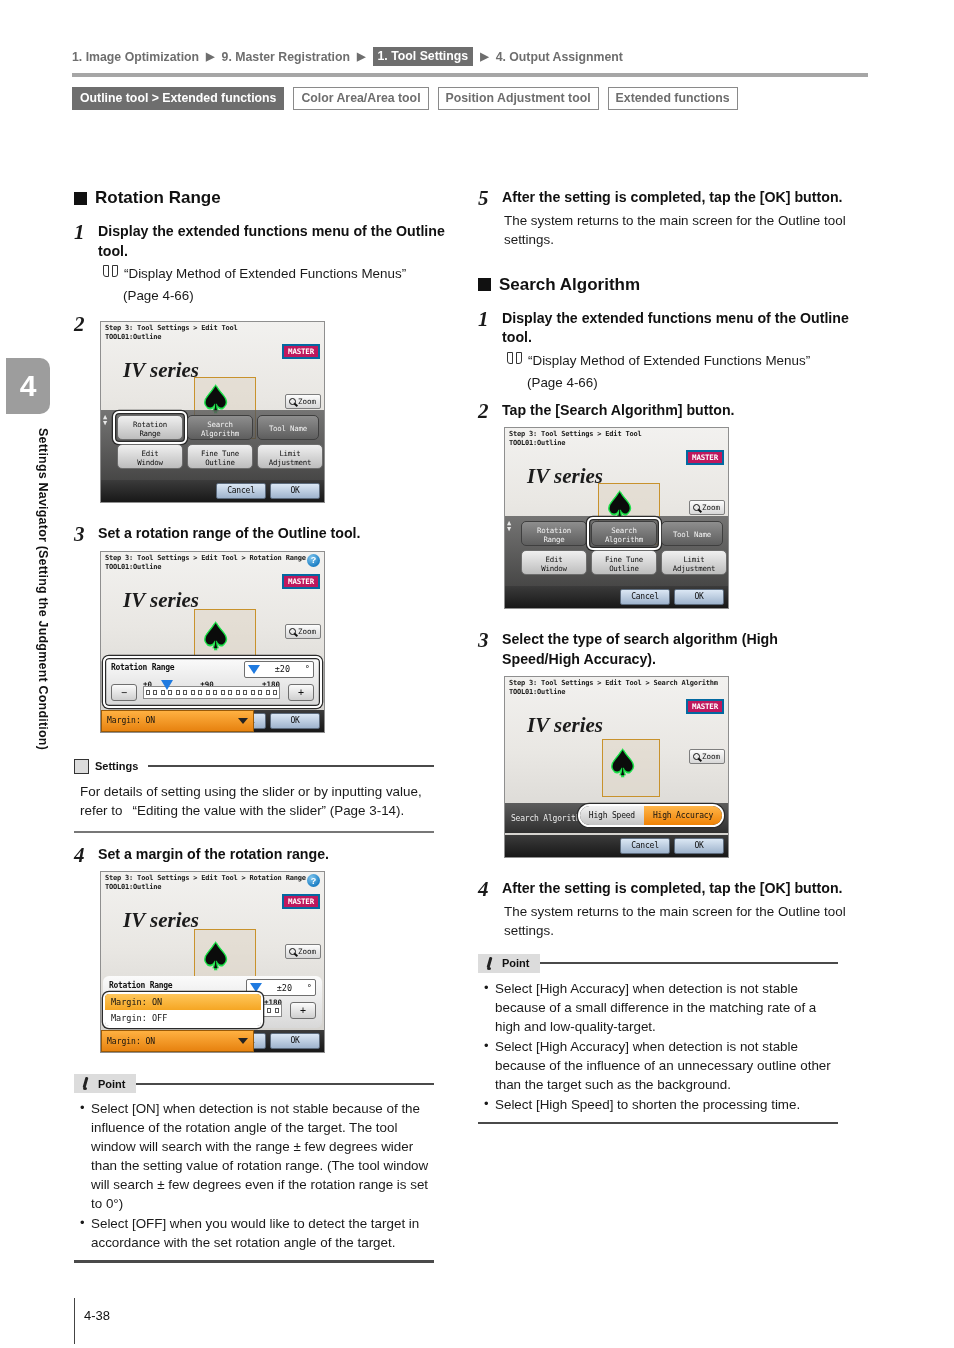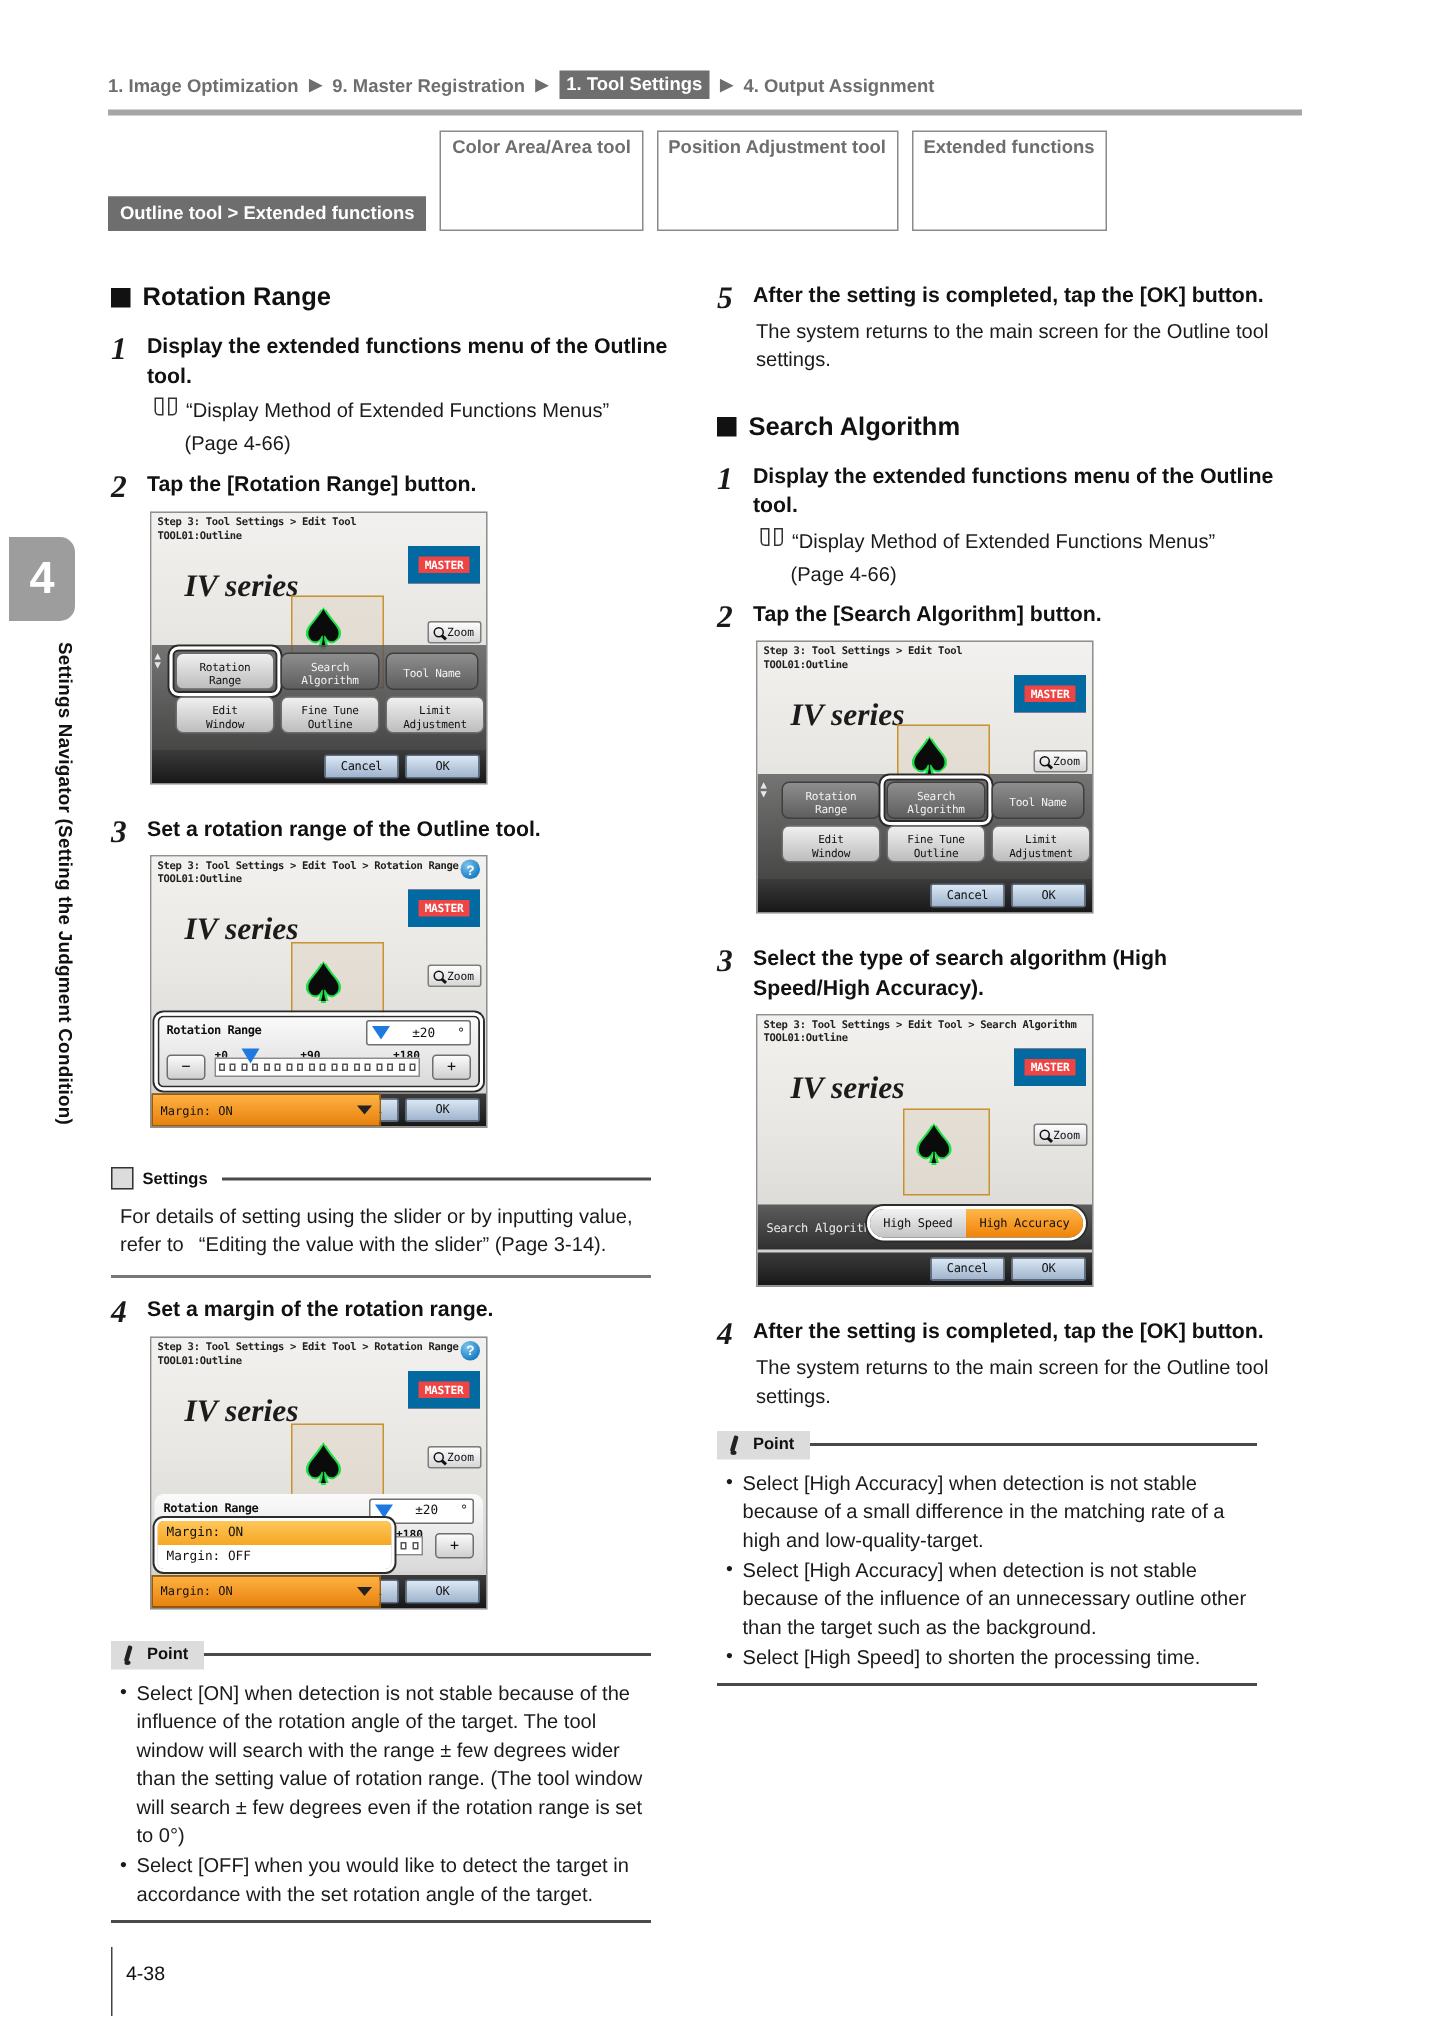--- a/index.html
+++ b/index.html
@@ -62,21 +62,21 @@
   }
   .tooltab {
     border: 1px solid #8a8a8a;
     color: #6e6e6e;
     background: #ffffff;
     padding: 3px 7px 4px 7px;
     line-height: 14px;
     white-space: nowrap;
   }
   .tooltab.current {
-    background: #6e6e6e; color: #ffffff; border-color: #6e6e6e; margin-top: 44px;
+    background: #6e6e6e; color: #ffffff; border-color: #6e6e6e;
   }
 
   
   .col { position: absolute; top: 188px; width: 378px; }
   .col-left { left: 74px; }
   .col-right { left: 478px; }
 
   h2.sect {
     display: flex; align-items: center; gap: 8px;
     font-size: 17px; font-weight: bold; color: #111;
@@ -190,21 +190,21 @@
   .shot .help {
     position: absolute; right: 4px; top: 2px;
     width: 13px; height: 13px; border-radius: 50%;
     background: radial-gradient(circle at 35% 30%, #7ec6ef, #1d7fc4 70%);
     color: #fff; font-size: 9px; font-weight: bold;
     display: flex; align-items: center; justify-content: center;
     font-family: "Liberation Sans", sans-serif;
   }
   .shot .master {
     position: absolute; right: 4px; top: 22px;
-    background: #ef4444; border: 7px solid #0369a1;
+    background: #be185d; border: 2px solid #0369a1;
     color: #ffffff; font-size: 7.5px; font-weight: bold;
     padding: 1px 4px; letter-spacing: -0.2px;
   }
   .shot .ivlogo {
     position: absolute; left: 22px; top: 36px;
     font-family: "Liberation Serif", serif;
     font-style: italic; font-weight: bold; font-size: 21px;
     color: #1b1b1b;
   }
   .shot .zoombtn {
@@ -425,21 +425,20 @@
         </div>
         <div class="xref xref-ind">
           <span>(Page 4-66)</span>
         </div>
       </div>
     </div>
 
     <div class="step">
       <div class="step-num">2</div>
       <div class="step-body">
-        <div class="step-title">Tap the [Rotation Range] button.</div>
 
         <div class="shot">
           <div class="bg"></div>
           <div class="crumb">Step 3: Tool Settings &gt; Edit Tool</div>
           <div class="crumb2">TOOL01:Outline</div>
           <div class="master">MASTER</div>
           <div class="ivlogo">IV series</div>
           <div class="tgtbox" style="left:93px;top:55px;width:62px;height:62px;">
             <div class="spade" style="left:8px;top:1px;">♠</div>
           </div>

